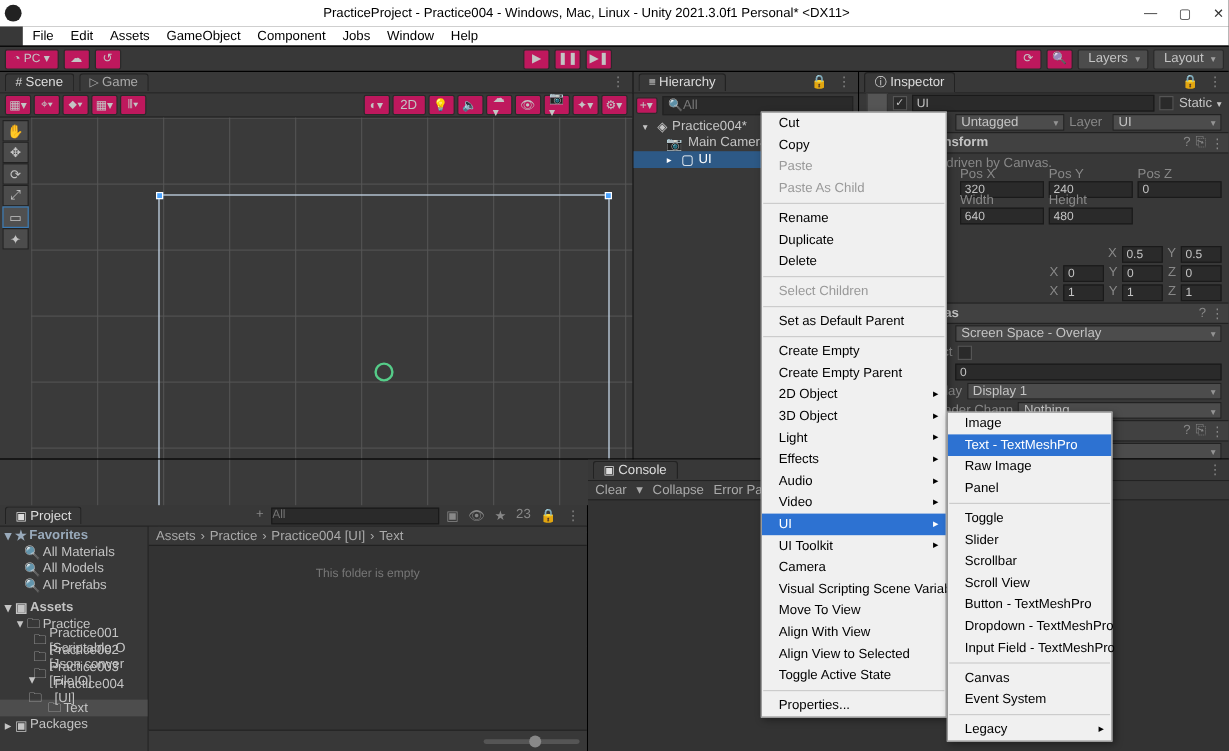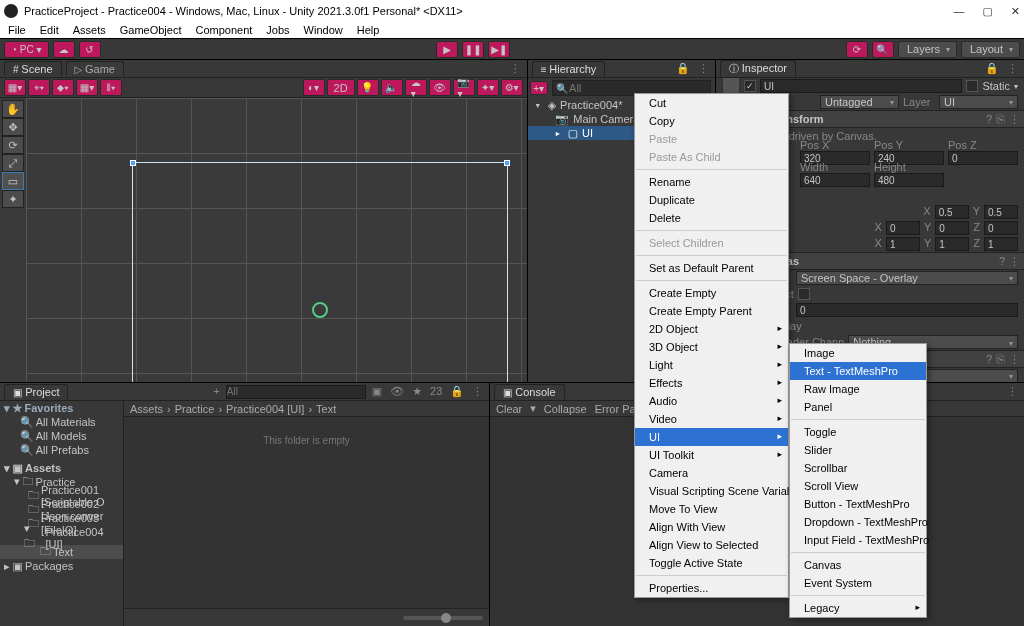--- a/index.html
+++ b/index.html
@@ -1,21 +1,21 @@
 <!DOCTYPE html>
 <html><head>
 <meta charset="utf-8">
 <style>
 * { margin: 0; padding: 0; box-sizing: border-box; font-family: "Segoe UI", Arial, sans-serif; font-size: 11px; user-select: none; }
 html, body { width: 1024px; height: 626px; background: #383838; color: #c4c4c4; overflow: hidden; }
 .titlebar { height: 22px; background: #fff; color: #000; display: flex; align-items: center; padding: 0 4px; }
 .titlebar .icon { width: 14px; height: 14px; border-radius: 50%; background: #222; margin-right: 6px; }
-.titlebar .title { flex: 1; font-size: 11px; }
+.titlebar .title { flex: 1; font-size: 11px; text-align: center; }
 .titlebar .winbtns { display: flex; gap: 18px; font-size: 13px; color: #333; }
-.menubar { height: 16px; background: #fff; color: #000; display: flex; align-items: center; padding: 0 8px; gap: 14px; font-size: 10px; }
+.menubar { height: 16px; background: #fff; color: #000; display: flex; align-items: center; padding: 0 8px; gap: 14px; font-size: 10px; margin-left: 19px; }
 .toolbar { height: 22px; background: #383838; display: flex; align-items: center; padding: 0 4px; gap: 4px; border-top: 1px solid #000; border-bottom: 1px solid #000; }
 .toolbar .left, .toolbar .right { display: flex; align-items: center; gap: 4px; }
 .toolbar .spacer { flex: 1; }
 .tbtn { background: #be185d; border: 1px solid #2a2a2a; border-radius: 2px; padding: 1px 6px; height: 17px; display: flex; align-items: center; color: #c4c4c4; font-size: 10px; }
 .tbtn.icon { width: 22px; justify-content: center; }
 .dropdn { background: #4c4c4c; border: 1px solid #2a2a2a; border-radius: 2px; padding: 1px 6px 1px 8px; height: 17px; display: flex; align-items: center; gap: 6px; font-size: 10px; }
 .dropdn::after { content: "▾"; font-size: 8px; opacity: .7; }
 
 .body { position: relative; display: flex; height: calc(626px - 22px - 16px - 22px); }
 .leftcol { width: 580px; display: flex; flex-direction: column; border-right: 1px solid #000; }
@@ -75,21 +75,21 @@
 .console .cbar { height: 16px; background: #383838; border-bottom: 1px solid #222; display: flex; align-items: center; gap: 8px; padding: 0 6px; font-size: 10px; color: #aaa; }
 
 .ctxmenu { position: absolute; background: #f0f0f0; border: 1px solid #999; box-shadow: 2px 2px 6px rgba(0,0,0,.4); color: #000; font-size: 11px; z-index: 100; }
 .ctxmenu .mi { padding: 3px 28px 3px 14px; white-space: nowrap; position: relative; }
 .ctxmenu .mi.disabled { color: #999; }
 .ctxmenu .mi.hl { background: #2d72d2; color: #fff; }
 .ctxmenu .mi.sub::after { content: "▸"; position: absolute; right: 6px; font-size: 9px; }
 .ctxmenu .sep { height: 1px; background: #ccc; margin: 3px 1px; }
 
 .bottom { display: flex; height: 235px; border-top: 1px solid #000; }
-.bottom .leftb { width: 490px; display: flex; flex-direction: column; border-right: 1px solid #000; }
+.bottom .leftb { width: 490px; display: flex; flex-direction: column; border-right: 1px solid #000; margin-top: 38px; }
 .bottom .rightb { flex: 1; display: flex; flex-direction: column; }
 </style>
 </head>
 <body>
 
 <div class="titlebar">
   <span class="icon"></span>
   <span class="title">PracticeProject - Practice004 - Windows, Mac, Linux - Unity 2021.3.0f1 Personal* &lt;DX11&gt;</span>
   <div class="winbtns">
     <span>—</span>
@@ -227,21 +227,21 @@
       <div class="row">
         <span style="width:18px;height:18px;background:#555;border:1px solid #333;"></span>
         <span class="checkbox checked"></span>
         <input type="text" style="flex: 1 1 0%;" value="UI">
         <span class="checkbox"></span>
         <span>Static</span>
           <span style="font-size:8px;">▾</span>
       </div>
       <div class="row">
         <span class="fieldlabel">Tag</span>
-        <div class="insp-dropdown" style="flex:1;margin-left:24px;">
+        <div class="insp-dropdown" style="flex:1;">
             <span>Untagged</span>
           </div>
         <span class="fieldlabel" style="min-width:32px;">Layer</span>
         <div class="insp-dropdown" style="flex:1;">
             <span>UI</span>
           </div>
       </div>
 
       <div class="comp-head">
         <span>▾</span>
@@ -327,20 +327,23 @@
       <div class="row">
           <span class="fieldlabel" style="padding-left:10px;">Pixel Perfect</span>
           <span class="checkbox"></span>
         </div>
       <div class="row">
           <span class="fieldlabel" style="padding-left:10px;">Sort Order</span>
           <input type="text" style="flex: 1 1 0%;" value="0">
         </div>
       <div class="row">
           <span class="fieldlabel" style="padding-left:10px;">Target Display</span>
+          <div class="insp-dropdown" style="flex:1;">
+            <span>Display 1</span>
+          </div>
         </div>
       <div class="row">
           <span class="fieldlabel">Additional Shader Chann</span>
           <div class="insp-dropdown" style="flex:1;align-items:flex-end;">
             <span>Nothing</span>
           </div>
         </div>
 
       <div class="comp-head">
         <span>▾</span>

